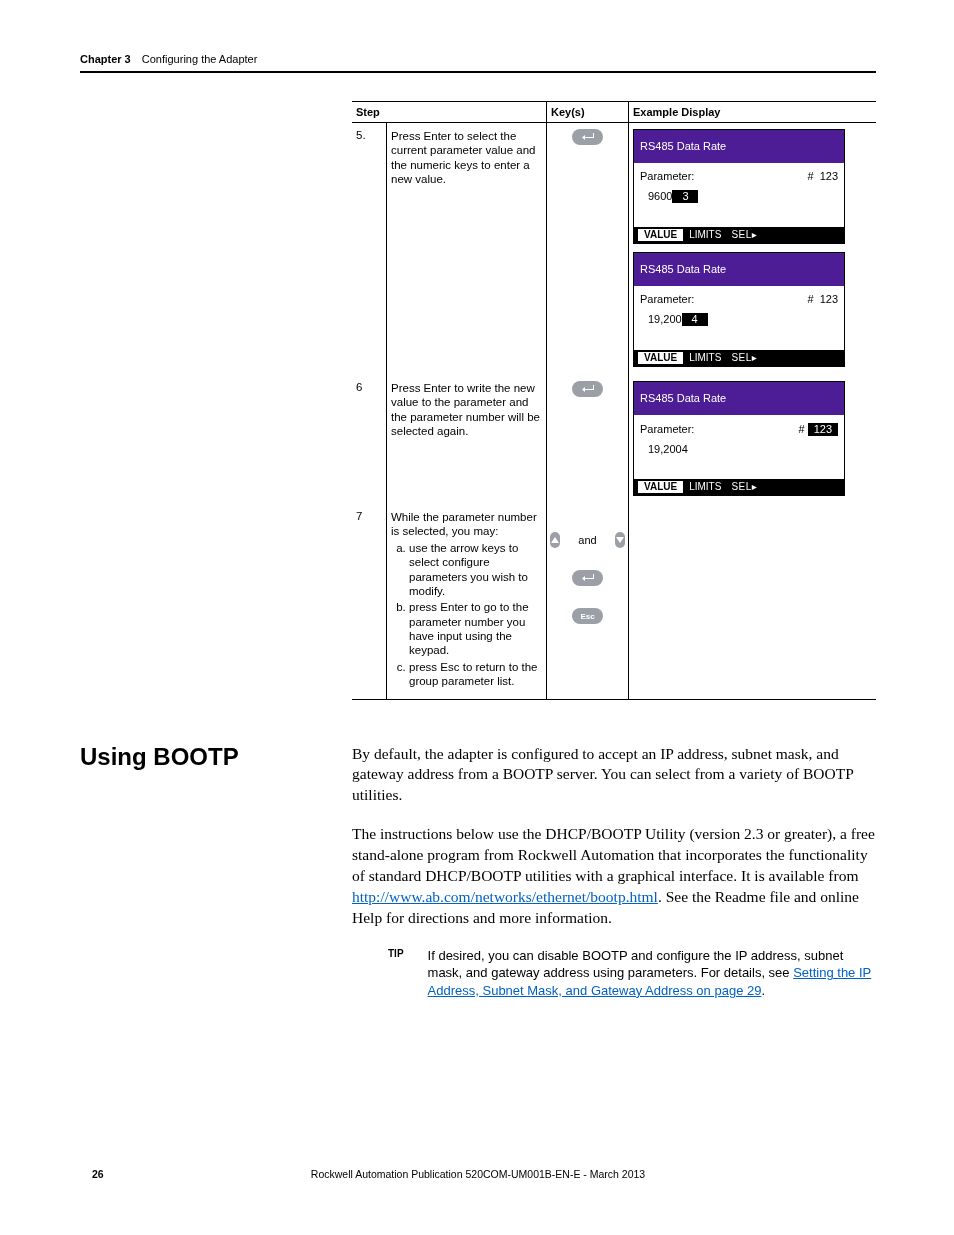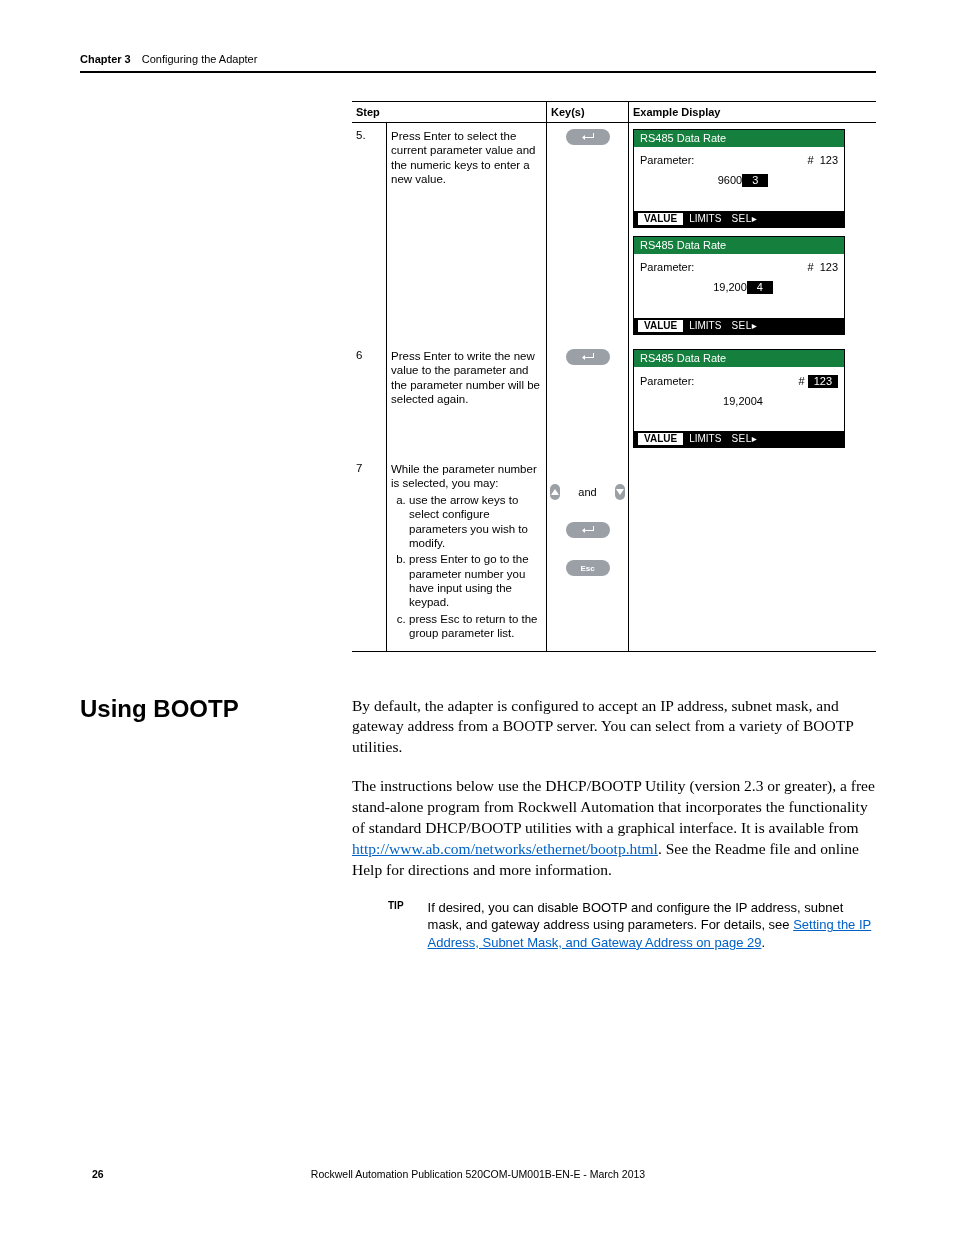--- a/index.html
+++ b/index.html
@@ -59,51 +59,51 @@
   .steptxt { line-height: 1.25; }
   .steptxt ol { margin: 2px 0 0 0; padding-left: 18px; }
   .steptxt ol li { margin-bottom: 2px; }
 
   .key-col { text-align: center; }
   .key-col .kline { display:flex; justify-content:center; align-items:center; gap:18px; margin-bottom:10px; font-size:11px; }
   .kbtn {
     display: inline-flex;
     align-items: center;
     justify-content: center;
-    width: 44px; height: 16px;
+    width: 31px; height: 16px;
     background: #9aa0a6;
     border-radius: 8px;
     color: #fff;
     font-size: 9px;
     font-weight: 700;
   }
 
   
   .lcds { display:flex; flex-direction:column; gap:8px; }
   .lcd {
     width: 210px;
     border: 1px solid #000;
     font-size: 11px;
     line-height: 1;
   }
   .lcd .bar {
-    background: #15803d;
+    background: #4c1d95;
     color: #fff;
-    padding: 3px 6px;
+    padding: 11px 6px;
     font-weight: 400;
   }
   .lcd .row1 {
     display: flex;
     justify-content: space-between;
     align-items: center;
     padding: 8px 6px 8px 6px;
   }
   .lcd .row2 {
     display: flex;
-    justify-content: center;
+    justify-content: flex-start;
     align-items: center;
     padding: 0 6px 24px 14px;
   }
   .lcd .sel-hl {
     background: #000;
     color: #fff;
     padding: 1px 6px;
     display: inline-block;
     min-width: 14px;
     text-align: center;

